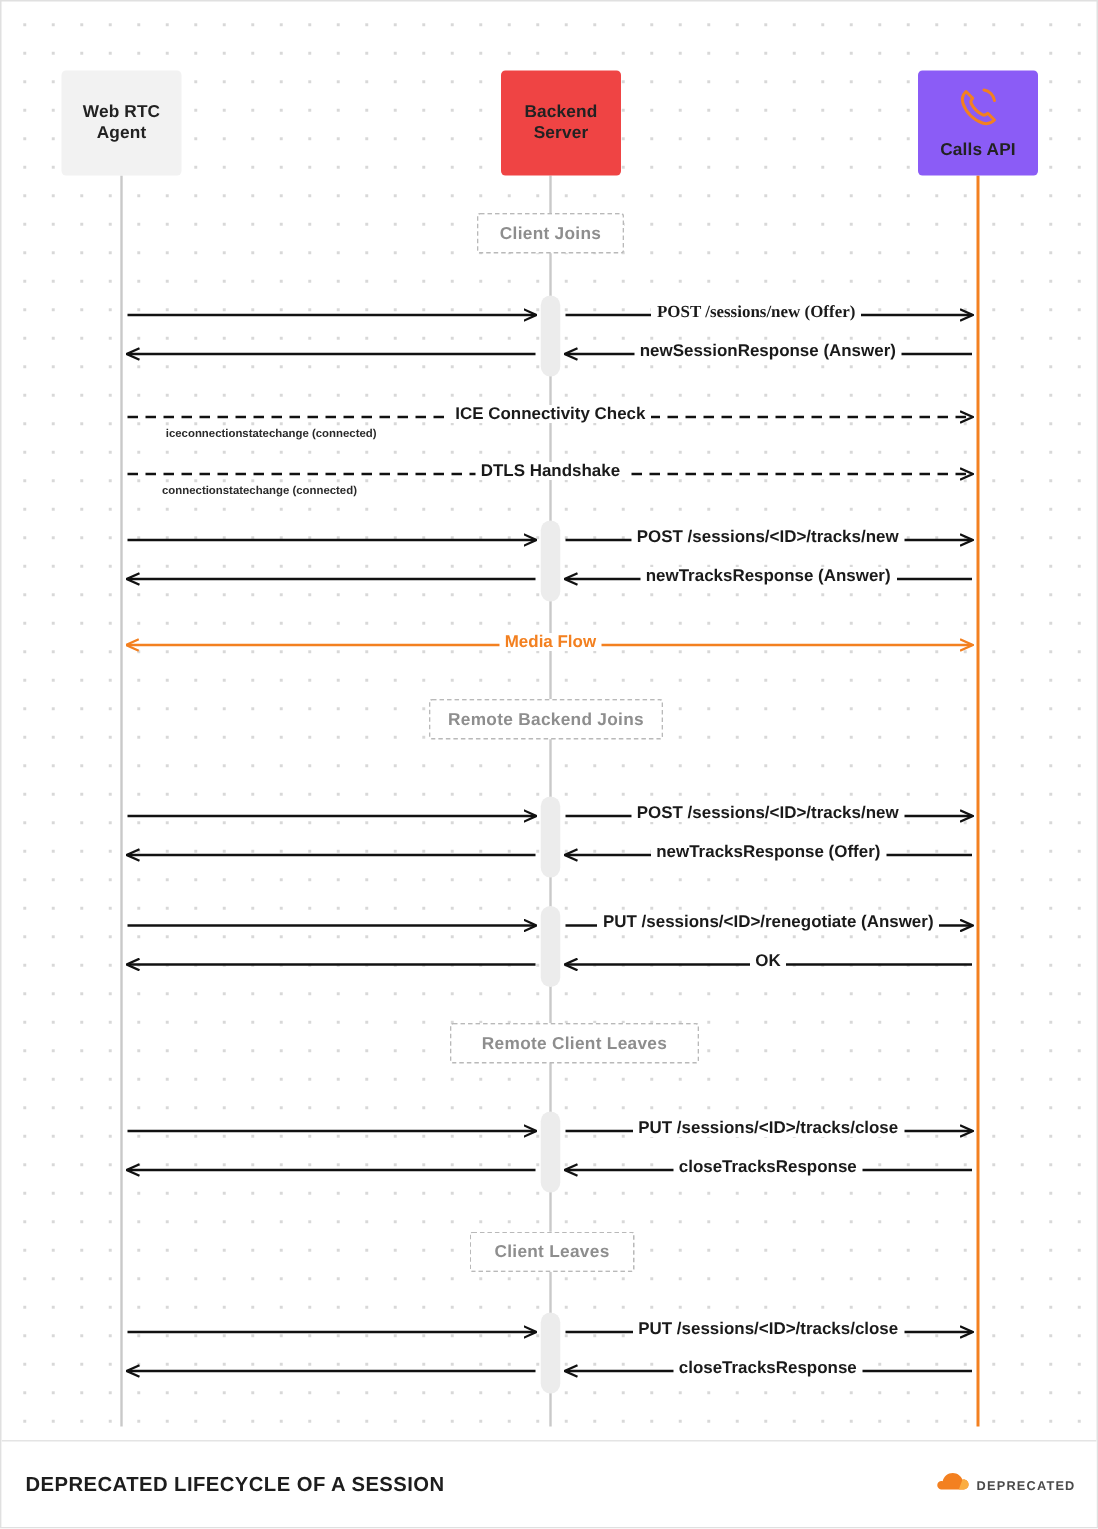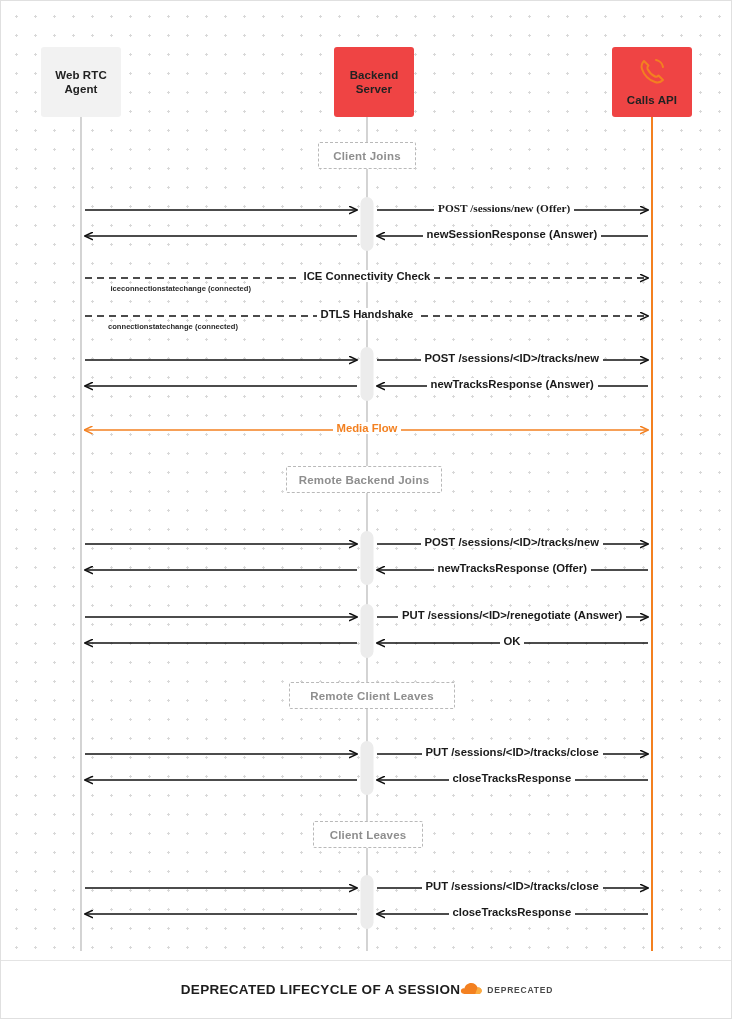--- a/index.html
+++ b/index.html
@@ -90,21 +90,21 @@
   #footer {
     position: absolute;
     left: 0;
     bottom: 0;
     width: 732px;
     height: 58px;
     border-top: 1px solid #e4e4e4;
     background: #ffffff;
     display: flex;
     align-items: center;
-    justify-content: center;
+    justify-content: space-between;
     padding: 0 16px;
     box-sizing: border-box;
   }
   #footer-title {
     font-size: 13.5px;
     font-weight: bold;
     color: #1d1d1d;
     letter-spacing: 0.3px;
   }
   #brand {
@@ -183,37 +183,37 @@
   <div class="actor-box" style="left:40px; top:46px; width:80px; height:70px; background:#f2f2f2;">
     <span class="label-line">Web RTC</span>
     <span class="label-line">Agent</span>
   </div>
 
   <div class="actor-box" style="left:333px; top:46px; width:80px; height:70px; background:#ef4444;">
     <span class="label-line">Backend</span>
     <span class="label-line">Server</span>
   </div>
 
-  <div class="actor-box" style="left:611px; top:46px; width:80px; height:70px; background:#ef4444;">
+  <div class="actor-box" style="left:611px; top:46px; width:80px; height:70px; background:#8b5cf6;">
     <span style="display:block; margin-bottom:4px;">
       <svg width="30" height="28" viewBox="0 0 30 28" aria-hidden="true">
         <path d="M7 4 C5 6 4 9 5 12 C7 18 12 23 18 25 C21 26 24 25 26 23 L21.5 18.5 C20.5 19.5 19 20 18 19.5 C15 18 12 15 10.5 12 C10 11 10.5 9.5 11.5 8.5 Z" fill="none" stroke="#f38020" stroke-width="2" stroke-linejoin="round"></path>
         <path d="M19 3 C22.5 3.5 25.5 6.5 26 10" fill="none" stroke="#f38020" stroke-width="2" stroke-linecap="round"></path>
       </svg>
     </span>
     <span class="label-line">Calls API</span>
   </div>
 
   <div class="phase" style="left:317px; top:141px; width:98px; height:27px;">
     <span>Client Joins</span>
   </div>
   <div class="phase" style="left:285px; top:465px; width:156px; height:27px;">
     <span>Remote Backend Joins</span>
   </div>
-  <div class="phase" style="left:288px; top:681px; width:166px; height:27px;">
+  <div class="phase" style="left:299px; top:681px; width:166px; height:27px;">
     <span>Remote Client Leaves</span>
   </div>
   <div class="phase" style="left:312px; top:820px; width:110px; height:27px;">
     <span>Client Leaves</span>
   </div>
 
   <div id="labels">
       <div class="msg-label" style="left: 433px; top: 201px; position: absolute; font-family: Liberation Serif, serif;">POST /sessions/new (Offer)</div>
       <div class="msg-label" style="left: 421.5px; top: 227px; position: absolute;">newSessionResponse (Answer)</div>
       <div class="msg-label" style="left: 298.5px; top: 269px; position: absolute;">ICE Connectivity Check</div>

